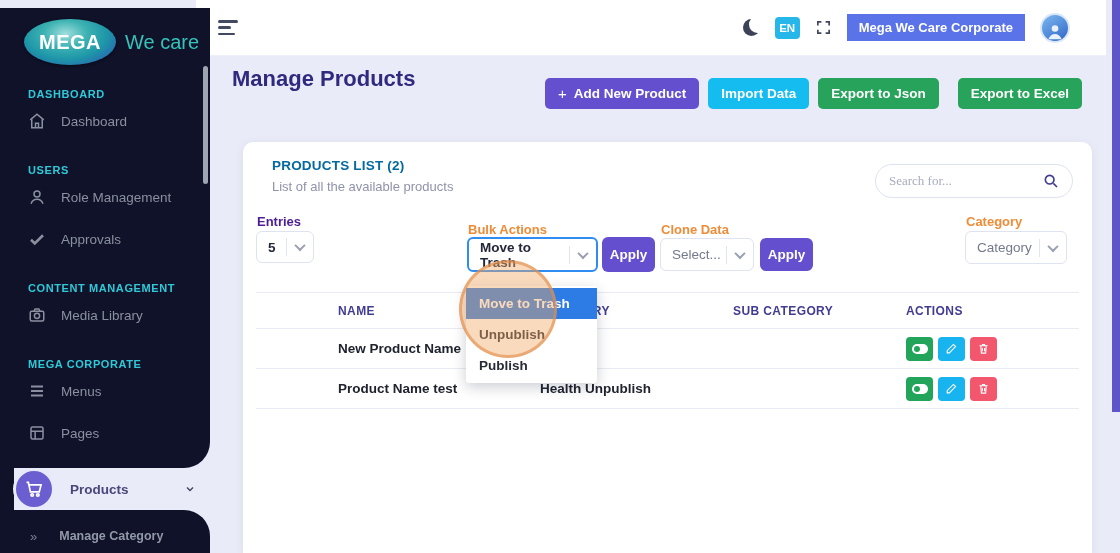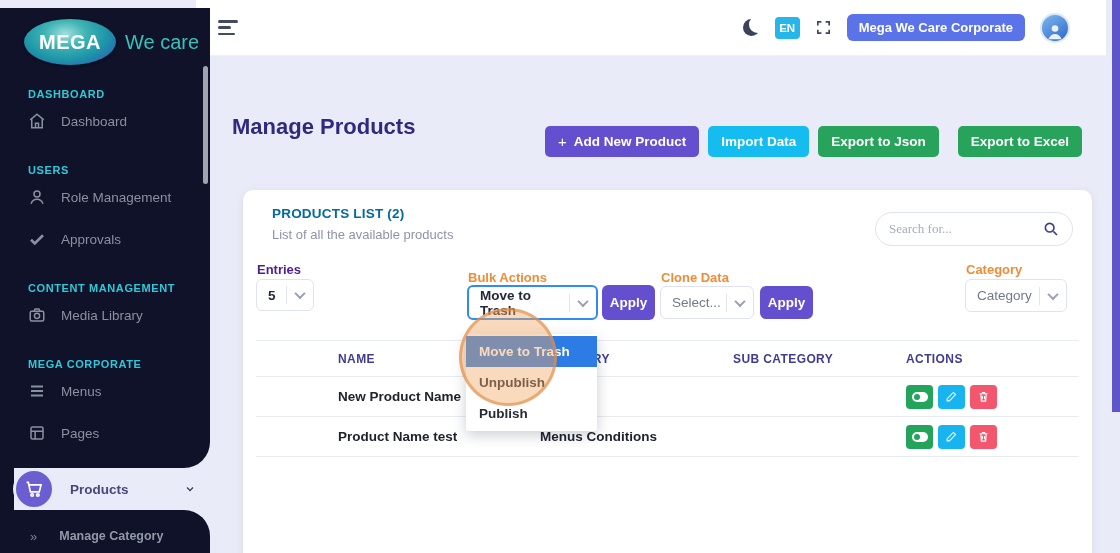--- a/index.html
+++ b/index.html
@@ -39,28 +39,28 @@
   .topbar { position:absolute; left:196px; top:0; width:910px; height:56px; background:#fff; border-bottom:1px solid #eef0f7;
     display:flex; align-items:center; padding:0 36px 0 22px; z-index:5; }
   .hamburger { width:20px; height:15px; display:flex; flex-direction:column; justify-content:space-between; cursor:pointer; }
   .hamburger i { display:block; height:2.5px; background:#424a61; border-radius:2px; }
   .hamburger i:nth-child(1){ width:20px; } .hamburger i:nth-child(2){ width:13px; } .hamburger i:nth-child(3){ width:17px; }
   .tb-right { margin-left:auto; display:flex; align-items:center; gap:15px; }
   .moon { width:17px; height:17px; border-radius:50%; box-shadow:inset 6px -3px 0 0 #3c4359; cursor:pointer; }
   .en-badge { min-width:25px; height:22px; background:#25b7e9; border-radius:4px; color:#fff; font-size:11.5px; font-weight:bold;
     display:flex; align-items:center; justify-content:center; padding:0 4px; cursor:pointer; }
   .fs-icon { width:17px; height:17px; color:#3f475f; display:inline-flex; cursor:pointer; }
-  .corp-btn { height:27px; background:#5b73e8; border:none; border-radius:6px; color:#fff; font-family:inherit;
+  .corp-btn { height:27px; background:#5b73e8; border:none; border-radius:0; color:#fff; font-family:inherit;
     font-size:13px; font-weight:bold; padding:0 12px; cursor:pointer;text-align:center; }
   .avatar { width:30px; height:30px; border-radius:50%; background:linear-gradient(145deg,#7db8ef,#2e66c8);
     border:2px solid #d9e7f8; display:flex; align-items:flex-end; justify-content:center; overflow:hidden; cursor:pointer; }
   .avatar svg { width:20px; height:20px; }
 
   
-  .content { position:absolute; left:210px; top:56px; width:910px; height:418px; background:#e9ebf8;margin-top:48px; }
+  .content { position:absolute; left:210px; top:56px; width:910px; height:418px; background:#e9ebf8; }
   .page-title { position:absolute; left:22px; top:10px; font-size:22px; font-weight:bold; color:#2f2a80; }
   .breadcrumb { position:absolute; left:23px; top:41px; font-size:13px; color:#9094c0; }
   .breadcrumb .sep { margin:0 7px; color:#8f93b6; }
   .breadcrumb .current { color:#8286b5; font-weight:bold; }
   .head-actions { position:absolute; right:38px; top:22px; display:flex; align-items:center; gap:9px; }
   .btn { height:31px; border:none; border-radius:5px; color:#fff; font-family:inherit; font-size:13.5px; font-weight:bold;
     padding:0 13px; display:flex; align-items:center; gap:7px; cursor:pointer; }
   .btn-add { background:#6450cf; }
   .btn-import { background:#14bcf0; }
   .btn-green { background:#28a35c; }
@@ -340,21 +340,21 @@
             <svg viewBox="0 0 24 24" fill="none" stroke="#fff" stroke-width="2">
                 <path d="M4.5 7h15M10 7V4.5h4V7M7 7l1 13.5h8L17 7M10 11v6M14 11v6"></path>
               </svg>
           </button>
         </div>
       </div>
 
       <div class="trow">
         <div><span class="checkbox"></span></div>
         <div class="c-name">Product Name test</div>
-        <div class="c-cat">Menus Conditions</div>
+        <div class="c-cat">Health Unpublish</div>
         <div class="c-sub"></div>
         <div class="c-act act-group">
           <button class="act-btn act-toggle">
               <span class="tgl"></span>
             </button>
           <button class="act-btn act-edit">
             <svg viewBox="0 0 24 24" fill="none" stroke="#fff" stroke-width="2">
                 <path d="M15.5 4.5l4 4L8 20H4v-4L15.5 4.5z"></path>
               </svg>
           </button>

